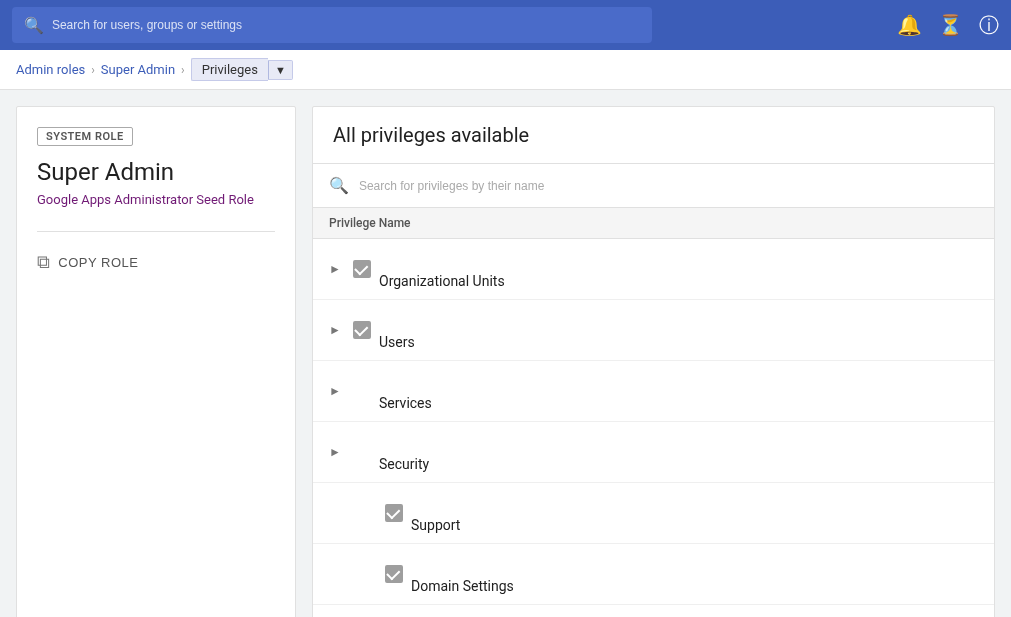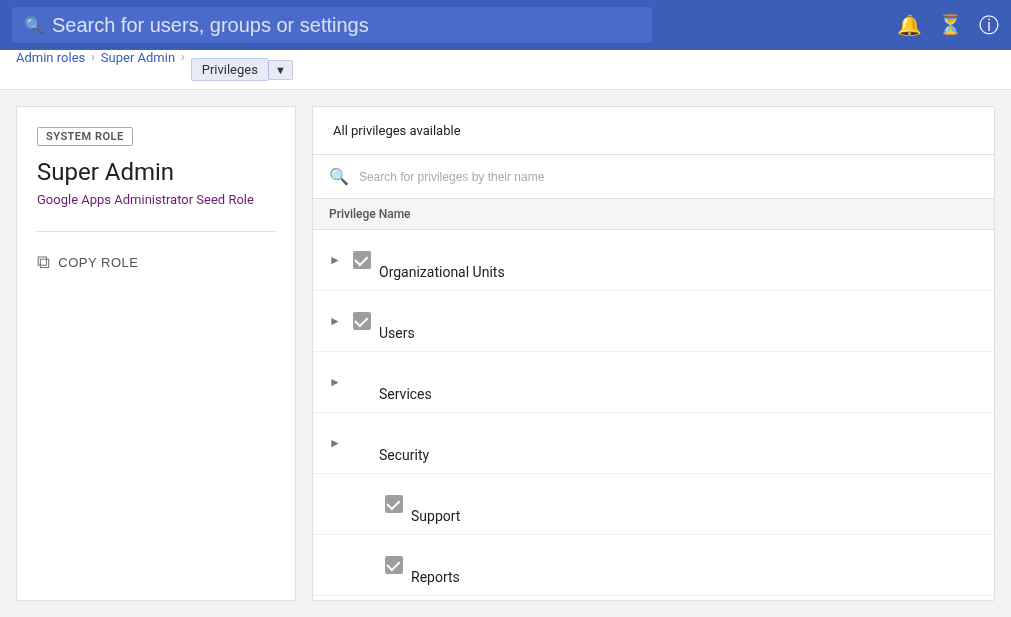--- a/index.html
+++ b/index.html
@@ -22,21 +22,21 @@
       max-width: 640px;
       height: 36px;
       padding: 0 12px;
       gap: 8px;
     }
     .search-container input {
       background: transparent;
       border: none;
       outline: none;
       color: #fff;
-      font-size: 20px;
+      font-size: 12px;
       width: 100%;
     }
     .search-container input::placeholder { color: rgba(255,255,255,0.8); }
     .topbar-icons {
       margin-left: auto;
       display: flex;
       align-items: center;
       gap: 16px;
     }
     .topbar-icon {
@@ -46,20 +46,21 @@
       display: flex;
       align-items: center;
     }
 
     
     .breadcrumb {
       background: #fff;
       padding: 0 16px;
       height: 40px;
       display: flex;
+      align-items: center;
       gap: 6px;
       font-size: 13px;
       color: #555;
       border-bottom: 1px solid #e0e0e0;
     }
     .breadcrumb a { color: #3c5db8; text-decoration: none; }
     .breadcrumb-sep { color: #999; font-size: 12px; }
     .breadcrumb-current {
       display: flex;
       align-items: center;
@@ -150,21 +151,21 @@
     
     .right-panel {
       flex: 1;
       background: #fff;
       border: 1px solid #e0e0e0;
       border-radius: 2px;
       overflow: hidden;
     }
     .panel-header {
       padding: 16px 20px;
-      font-size: 13px;
+      font-size: 20px;
       font-weight: 400;
       color: #212121;
       border-bottom: 1px solid #e0e0e0;
     }
     .search-bar {
       display: flex;
       align-items: center;
       gap: 10px;
       padding: 12px 16px;
       border-bottom: 1px solid #e0e0e0;
@@ -337,20 +338,29 @@
                 <span class="checkbox-icon checked"></span>
                 <span class="priv-name">Support</span>
               </div>
             </td>
           </tr>
           <tr class="priv-row">
             <td class="indent-1">
               <div class="priv-row-inner">
                 <span class="expand-arrow"></span>
                 <span class="checkbox-icon checked"></span>
+                <span class="priv-name">Domain Settings</span>
+              </div>
+            </td>
+          </tr>
+          <tr class="priv-row">
+            <td class="indent-1">
+              <div class="priv-row-inner">
+                <span class="expand-arrow"></span>
+                <span class="checkbox-icon checked"></span>
                 <span class="priv-name">Reports</span>
               </div>
             </td>
           </tr>
         </tbody>
     </table>
   </div>
 
 </div>
 

